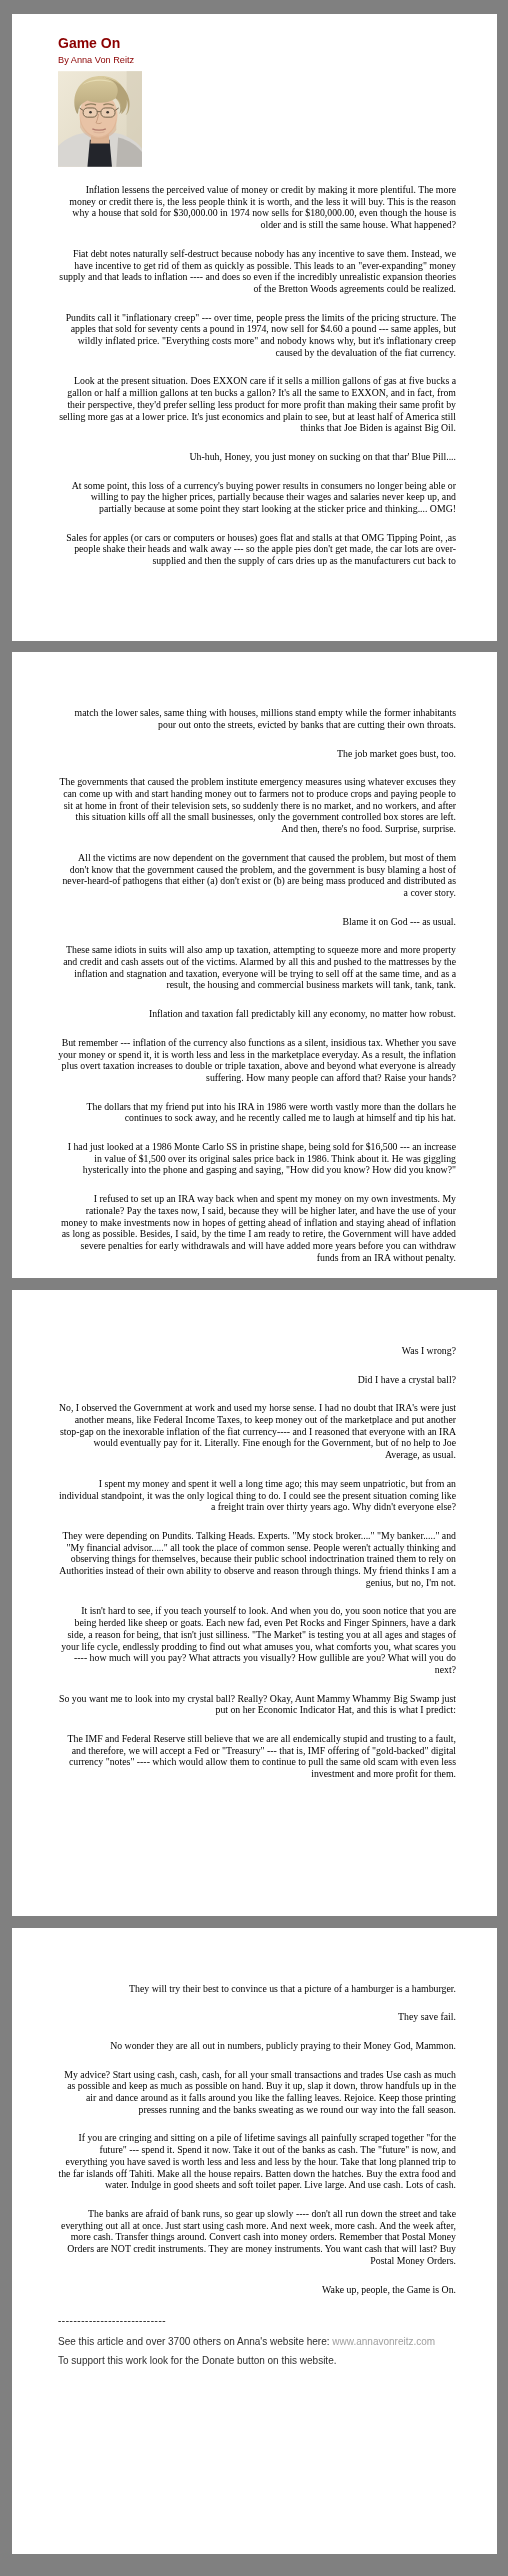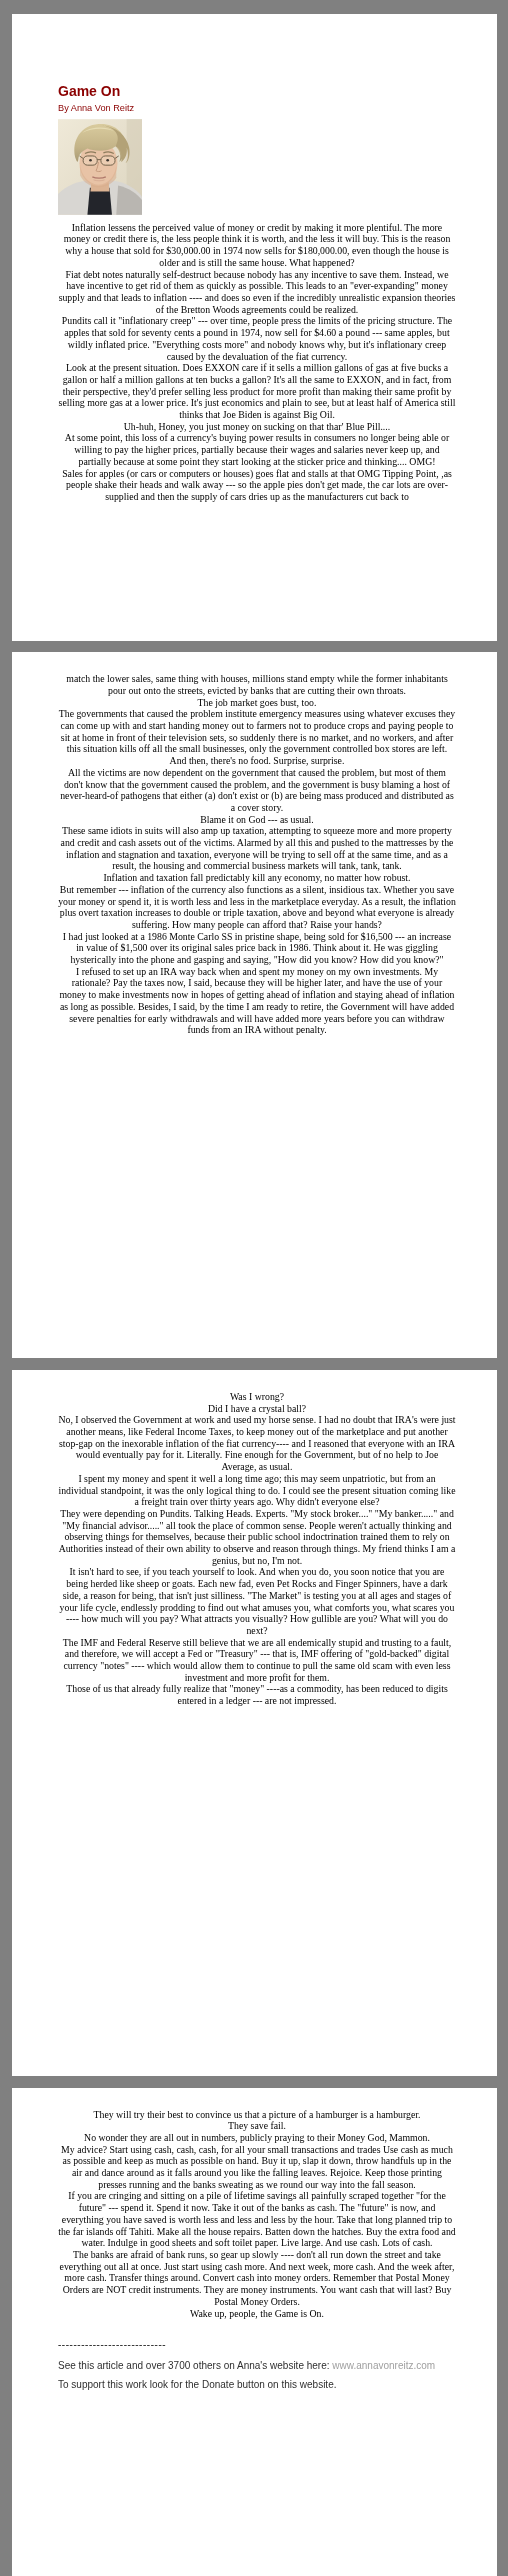--- a/index.html
+++ b/index.html
@@ -15,22 +15,22 @@
   }
   .page {
     width: 485px;
     margin: 0 auto;
     background: #ffffff;
     overflow: hidden;
     box-sizing: border-box;
     padding-left: 46px;
     padding-right: 41px;
   }
-  .page-first { height: 627px; margin-top: 13.5px; padding-top: 70px; }
-  .page-cont  { height: 706px; margin-top: 11.7px; padding-top: 21px; }
+  .page-first { height: 627px; margin-top: 13.5px; padding-top: 22px; }
+  .page-cont  { height: 626px; margin-top: 11.7px; padding-top: 38px; }
 
   .article-title {
     font-family: "Liberation Sans", sans-serif;
     font-weight: bold;
     font-size: 14px;
     line-height: 14.7px;
     color: #8b0000;
     margin: 0;
   }
   .article-byline {
@@ -47,22 +47,22 @@
   }
   .photo-wrap svg { display: block; }
 
   .article-body { margin-top: 6.8px; }
 
   p.body-par {
     font-family: "Liberation Serif", serif;
     font-size: 9.8px;
     line-height: 11.7px;
     color: #000000;
-    margin: 0 0;
-    text-align: center;
+    margin: 17px 0;
+    text-align: right;
   }
   p.separator-par {
     font-family: "Liberation Serif", serif;
     font-size: 9.8px;
     line-height: 11.7px;
     color: #000000;
     margin: 20px 0 8.6px 0;
     letter-spacing: 0.6px;
   }
   p.footer-par {
@@ -149,33 +149,34 @@
 
 <div class="page page-cont">
   <p class="body-par">match the lower sales, same thing with houses, millions stand empty while the former inhabitants pour out onto the streets, evicted by banks that are cutting their own throats.</p>
   <p class="body-par">The job market goes bust, too.</p>
   <p class="body-par">The governments that caused the problem institute emergency measures using whatever excuses they can come up with and start handing money out to farmers not to produce crops and paying people to sit at home in front of their television sets, so suddenly there is no market, and no workers, and after this situation kills off all the small businesses, only the government controlled box stores are left.  And then, there's no food.  Surprise, surprise.</p>
   <p class="body-par">All the victims are now dependent on the government that caused the problem, but most of them don't know that the government caused the problem, and the government is busy blaming a host of never-heard-of pathogens that either (a) don't exist or (b) are being mass produced and distributed as a cover story.</p>
   <p class="body-par">Blame it on God --- as usual.</p>
   <p class="body-par">These same idiots in suits will also amp up taxation, attempting to squeeze more and more property and credit and cash assets out of the victims.  Alarmed by all this and pushed to the mattresses by the inflation and stagnation and taxation, everyone will be trying to sell off at the same time, and as a result, the housing and commercial business markets will tank, tank, tank.</p>
   <p class="body-par">Inflation and taxation fall predictably kill any economy, no matter how robust.</p>
   <p class="body-par">But remember --- inflation of the currency also functions as a silent, insidious tax.  Whether you save your money or spend it, it is worth less and less in the marketplace everyday.  As a result, the inflation plus overt taxation increases to double or triple taxation, above and beyond what everyone is already suffering.  How many people can afford that?  Raise your hands?</p>
+  <p class="body-par">The dollars that my friend put into his IRA in 1986 were worth vastly more than the dollars he continues to sock away, and he recently called me to laugh at himself and tip his hat.</p>
   <p class="body-par">I had just looked at a 1986 Monte Carlo SS in pristine shape, being sold for $16,500 --- an increase in value of $1,500 over its original sales price back in 1986.  Think about it.  He was giggling hysterically into the phone and gasping and saying, "How did you know?  How did you know?"</p>
   <p class="body-par">I refused to set up an IRA way back when and spent my money on my own investments. My rationale?  Pay the  taxes now, I said, because they will be higher later, and have the use of your money to make investments now in hopes of getting ahead of inflation and staying ahead of inflation as long as possible.  Besides, I said, by the time I am ready to retire, the Government will have added severe penalties for early withdrawals and will have added more years before you can withdraw funds from an IRA without penalty.</p>
 </div>
 
 <div class="page page-cont">
   <p class="body-par">Was I wrong?</p>
   <p class="body-par">Did I have a crystal ball?</p>
   <p class="body-par">No, I observed the Government at work and used my horse sense.  I had no doubt that IRA's were just another means, like Federal Income Taxes,  to keep money out of the marketplace and put another stop-gap on the inexorable inflation of the fiat currency---- and I reasoned that everyone with an IRA would eventually pay for it.  Literally.   Fine enough for the Government, but of no help to Joe Average, as usual.</p>
   <p class="body-par">I spent my money and spent it well a long time ago; this may seem unpatriotic, but from an individual standpoint, it was the only logical thing to do.  I could see the present situation coming like a freight train over thirty years ago.  Why didn't everyone else?</p>
   <p class="body-par">They were depending on Pundits.  Talking Heads.  Experts.  "My stock broker...."  "My banker....."  and "My financial advisor....." all took the place of common sense. People weren't actually thinking and observing things for themselves, because their public school indoctrination trained them to rely on Authorities instead of their own ability to observe and reason through things.   My friend thinks I am a genius, but no, I'm not.</p>
   <p class="body-par">It isn't hard to see, if you teach yourself to look.  And when you do, you soon notice that you are being herded like sheep or goats. Each new fad, even Pet Rocks and Finger Spinners, have a dark side, a reason for being, that isn't just silliness. "The Market" is testing you at all ages and stages of your life cycle, endlessly prodding to find out what amuses you, what comforts you, what scares you ---- how much will you pay?  What attracts you visually?   How gullible are you?  What will you do next?</p>
+  <p class="body-par">So you want me to look into my crystal ball?  Really?  Okay, Aunt Mammy Whammy Big Swamp just put on her Economic Indicator Hat, and this is what I predict:</p>
   <p class="body-par">The IMF and Federal Reserve still believe that we are all endemically stupid and trusting to a fault, and therefore, we will accept a Fed or "Treasury" --- that is, IMF offering of "gold-backed" digital currency "notes" ---- which would allow them to continue to pull the same old scam with even less investment and more profit for them.</p>
-  <p class="body-par">Those of us that already fully realize that "money" ----as a commodity, has been reduced to digits entered in a ledger --- are not impressed.</p>
 </div>
 
 <div class="page page-cont">
   <p class="body-par">They will try their best to convince us that a picture of a hamburger is a hamburger.</p>
   <p class="body-par">They save fail.</p>
   <p class="body-par">No wonder they are all out in numbers, publicly praying to their Money God, Mammon.</p>
   <p class="body-par">My advice?  Start using cash, cash, cash, for all your small transactions and trades  Use cash as much as possible and keep as much as possible on hand.  Buy it up, slap it down, throw handfuls up in the air and dance around as it falls around you like the falling leaves.  Rejoice.  Keep those printing presses running and the banks sweating as we round our way into the fall season.</p>
   <p class="body-par">If you are cringing and sitting on a pile of lifetime savings all painfully scraped together "for the future" --- spend it.  Spend it now.  Take it out of the banks as cash.  The "future" is now, and everything you have saved is worth less and less and less by the hour.  Take that long planned trip to the far islands off Tahiti.  Make all the house repairs. Batten down the hatches.  Buy the extra food and water. Indulge in good sheets and soft toilet paper.  Live large.  And use cash.  Lots of cash.</p>
   <p class="body-par">The banks are afraid of bank runs, so gear up slowly ---- don't all run down the street and take everything out all at once.  Just start using cash more.  And next week, more cash.  And the week after, more cash.  Transfer things around.  Convert cash into money orders.  Remember that Postal Money Orders are NOT credit instruments.  They are money instruments.  You want cash that will last?  Buy Postal Money Orders.</p>
   <p class="body-par">Wake up, people, the Game is On.</p>

